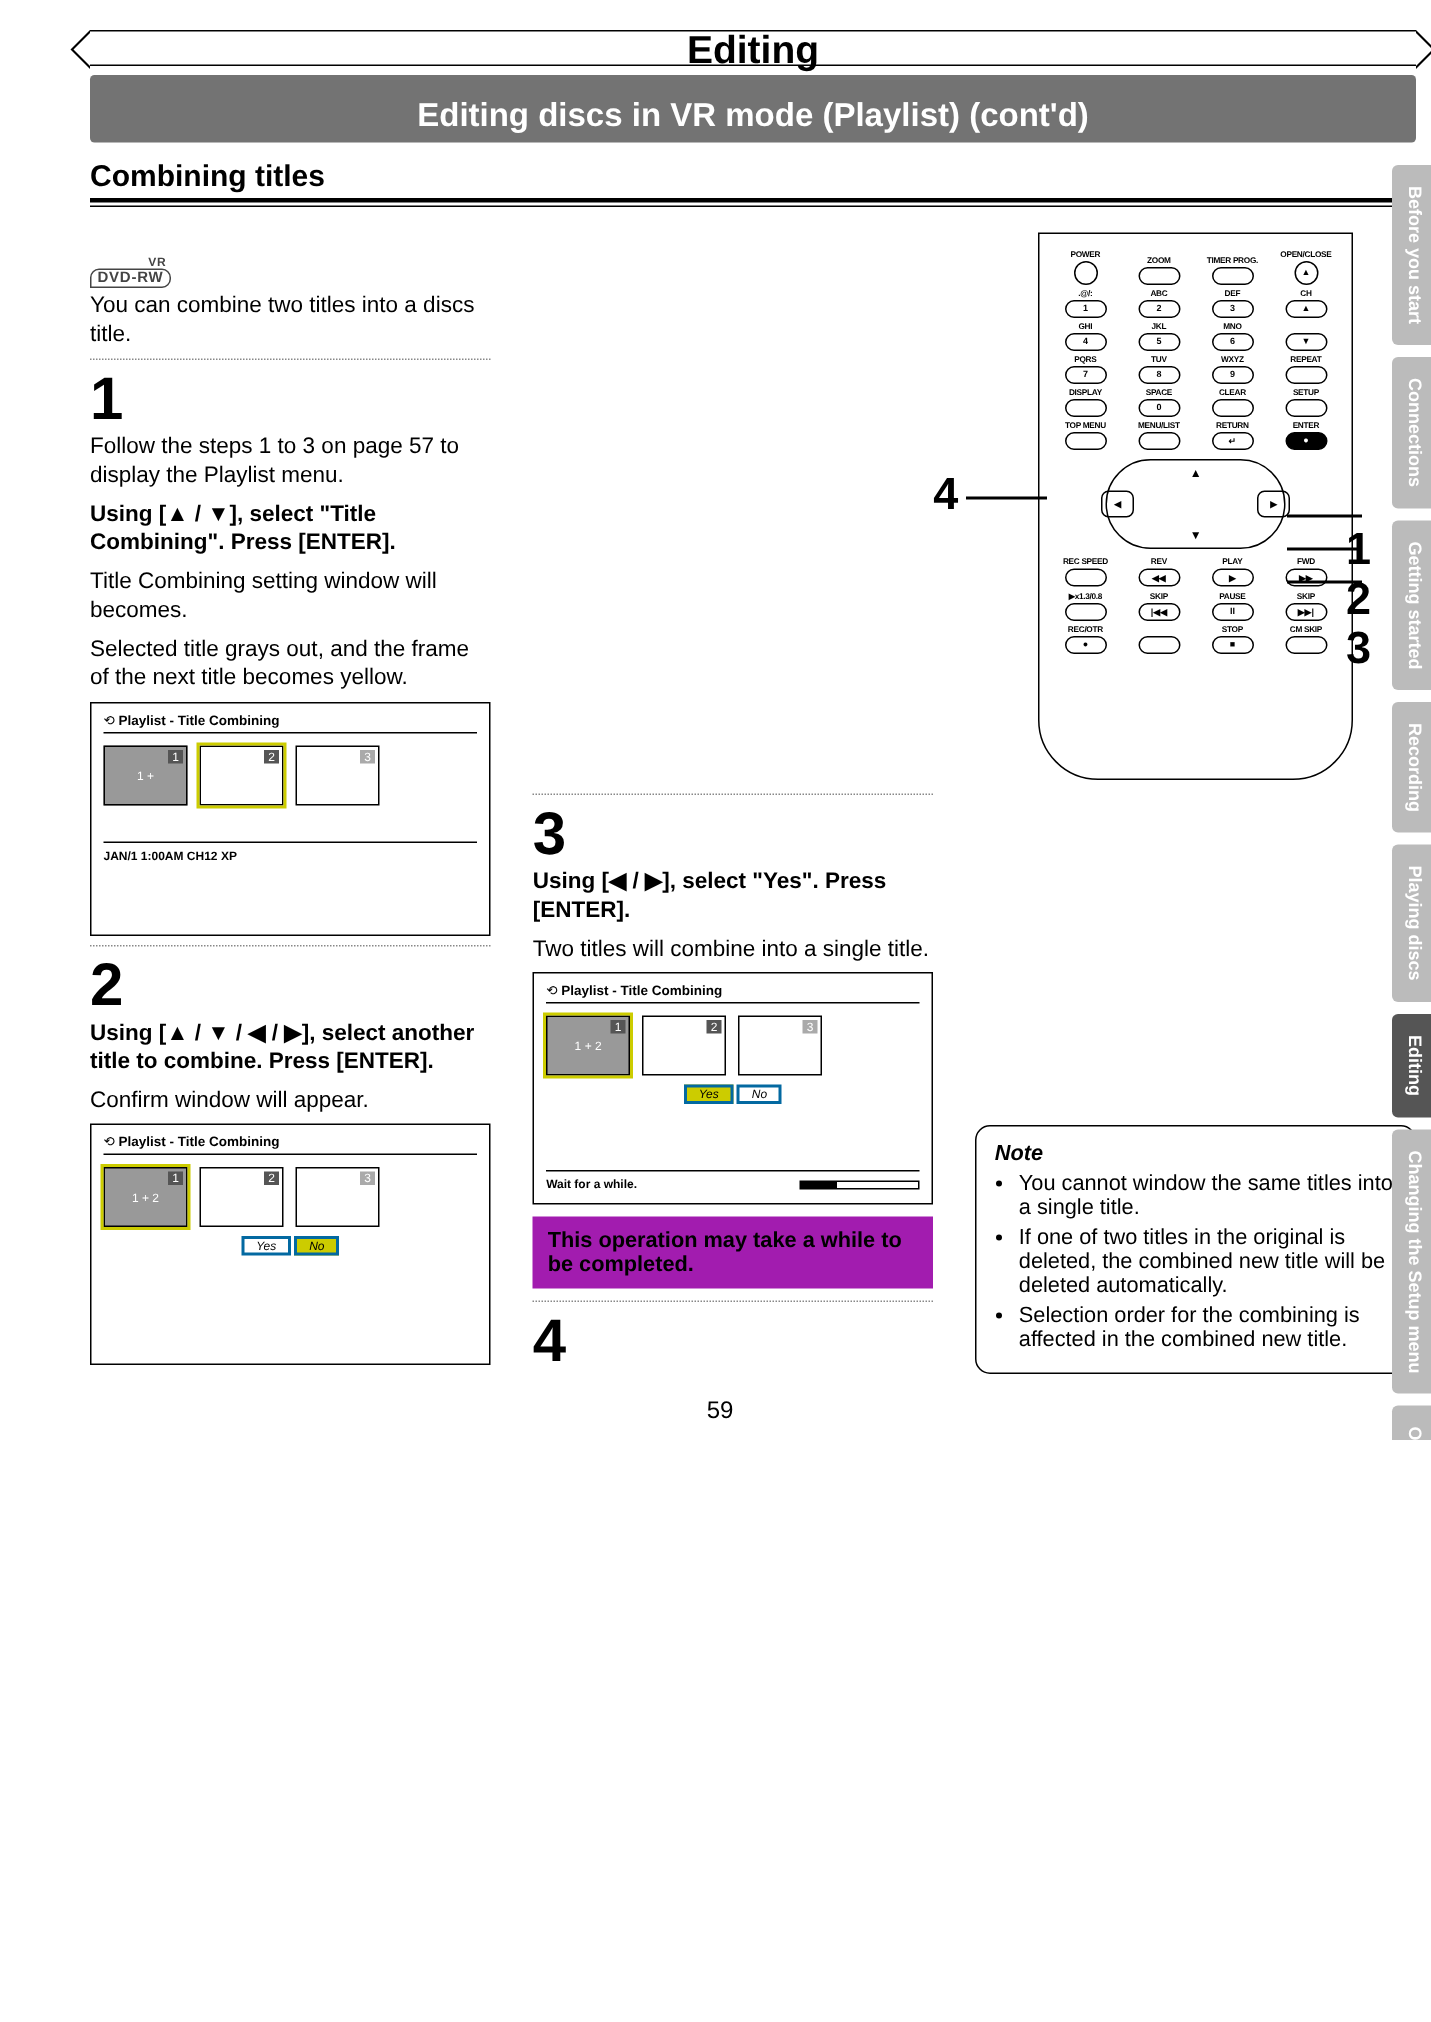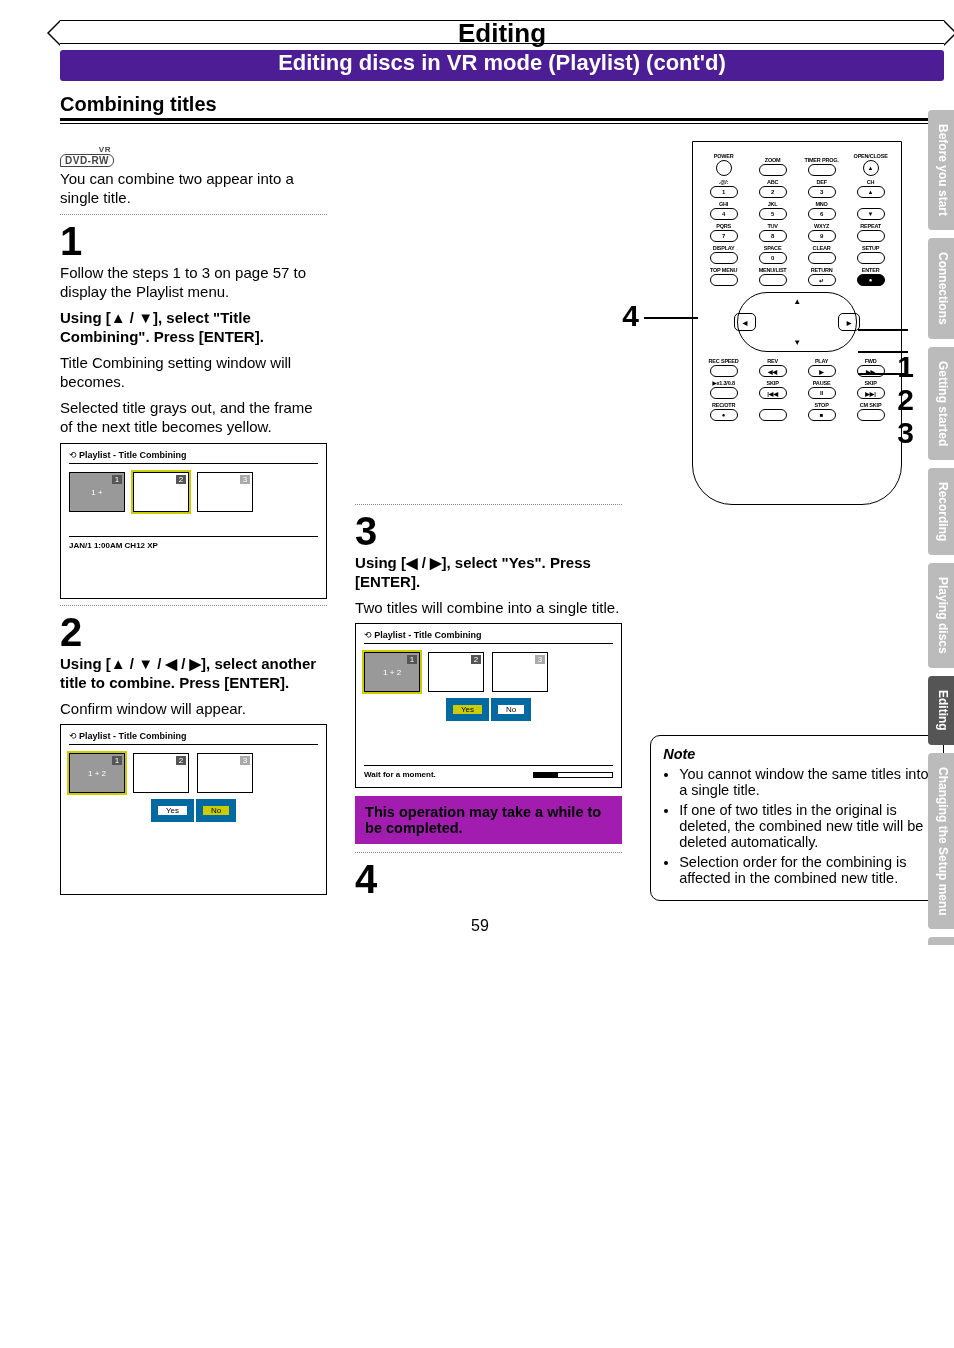--- a/index.html
+++ b/index.html
@@ -29,22 +29,22 @@
   .banner .tip.left::after { content:""; position:absolute; left:-11px; top:0.5px; width:0;height:0;
     border-top:11.5px solid transparent; border-bottom:11.5px solid transparent; border-right:11px solid #fff; }
   .banner .tip.right::before { right:-13px; border-left: 13px solid #000; }
   .banner .tip.right::after { content:""; position:absolute; right:-11px; top:0.5px; width:0;height:0;
     border-top:11.5px solid transparent; border-bottom:11.5px solid transparent; border-left:11px solid #fff; }
   .banner .title {
     flex: 1; text-align: center; border-top: 1.5px solid #000; border-bottom: 1.5px solid #000;
     font-size: 26px; font-weight: bold; line-height: 24px; padding: 0; height: 24px;
   }
   .subbanner {
-    background: #4c1d95; color: #fff; text-align: center; font-weight: bold;
-    font-size: 22px; padding: 0 0 5px; border-radius: 3px; margin-bottom: 12px;
+    background: #737373; color: #fff; text-align: center; font-weight: bold;
+    font-size: 22px; padding: 14px 0 5px; border-radius: 3px; margin-bottom: 12px;
   }
   .section-title {
     font-weight: bold; font-size: 20px; border-bottom: 3px solid #000;
     padding-bottom: 2px; margin-bottom: 4px; position: relative;
   }
   .section-title::after {
     content:""; display:block; height:1px; background:#000; margin-top:1px;
     position:absolute; left:0; right:0; bottom:-6px;
   }
   .columns { display: flex; gap: 28px; margin-top: 8px; align-items: flex-end; }
@@ -66,21 +66,21 @@
   }
   .screen .hdr { font-weight: bold; border-bottom: 1.5px solid #000; padding-bottom: 3px; margin-bottom:8px; }
   .screen .hdr::before { content:"⟲ "; font-weight:normal; }
   .thumbs { display:flex; gap:8px; margin-bottom:6px; }
   .thumb { width:56px; height:40px; border:1px solid #000; position:relative; text-align:center; font-size:8px; }
   .thumb.dark { background:#999; color:#fff; }
   .thumb .num { position:absolute; top:2px; right:2px; min-width:10px; background:#555; color:#fff; padding:0 2px; }
   .thumb .txt { position:absolute; bottom:14px; left:0; right:0; }
   .thumb.sel { outline:2px solid #cc0; }
   .ynrow { text-align:center; margin:4px 0; }
-  .ynrow span { display:inline-block; border:7px solid #0369a1; padding:0 8px; font-size:8px; margin:0 1px; }
+  .ynrow span { display:inline-block; border:2px solid #0369a1; padding:0 8px; font-size:8px; margin:0 1px;font-style:italic; }
   .ynrow span.sel { background:#cc0; }
   .status { border-top:1px solid #000; padding-top:4px; font-size:8px; font-weight:bold; display:flex; justify-content:space-between; align-items:center; }
   .progress { width:80px; height:6px; border:1px solid #000; position:relative; }
   .progress .fill { position:absolute; left:0; top:0; bottom:0; width:30%; background:#000; }
   .greybox { background:#a21caf; padding:8px 10px; font-weight:bold; margin:8px 0; font-size:14.5px; }
   .notebox {
     border:1.2px solid #000; border-radius:10px; padding:10px 12px; margin-top: 230px;
     font-size: 14.5px;
   }
   .notebox .ntitle { font-style: italic; font-weight: bold; margin-bottom:4px; }
@@ -145,21 +145,21 @@
 
   <div style="height:8px"></div>
 
   <div class="columns">
 
     <div class="col col1">
       <span class="dvdrw">
         <span class="vr">VR</span>
         <span>DVD-RW</span>
       </span>
-      <p class="para">You can combine two appear into a single title.</p>
+      <p class="para">You can combine two titles into a discs title.</p>
       <hr class="dotline">
       <div class="stepnum">1</div>
       <p class="para">Follow the steps 1 to 3 on page 57 to display the Playlist menu.</p>
       <p class="para bold">Using [▲ / ▼], select "Title Combining". Press [ENTER].</p>
       <p class="para">Title Combining setting window will becomes.</p>
       <p class="para">Selected title grays out, and the frame of the next title becomes yellow.</p>
 
       <div class="screen">
         <div class="hdr">Playlist - Title Combining</div>
         <div class="thumbs">
@@ -225,21 +225,21 @@
             </div>
           <div class="thumb">
               <span class="num" style="background:#aaa">3</span>
             </div>
         </div>
         <div class="ynrow">
           <span class="sel">Yes</span><span>No</span>
         </div>
         <div style="height:40px"></div>
         <div class="status">
-            <span>Wait for a moment.</span>
+            <span>Wait for a while.</span>
             <span class="progress">
               <span class="fill"></span>
             </span>
           </div>
       </div>
 
       <div class="greybox">This operation may take a while to be completed.</div>
 
       <hr class="dotline">
       <div class="stepnum">4</div>

